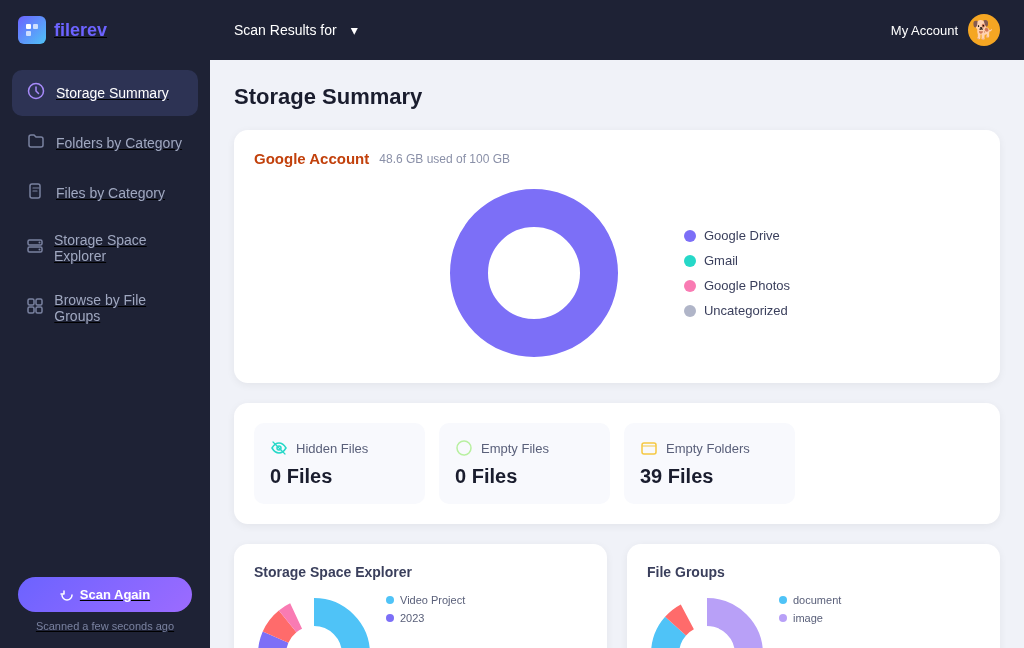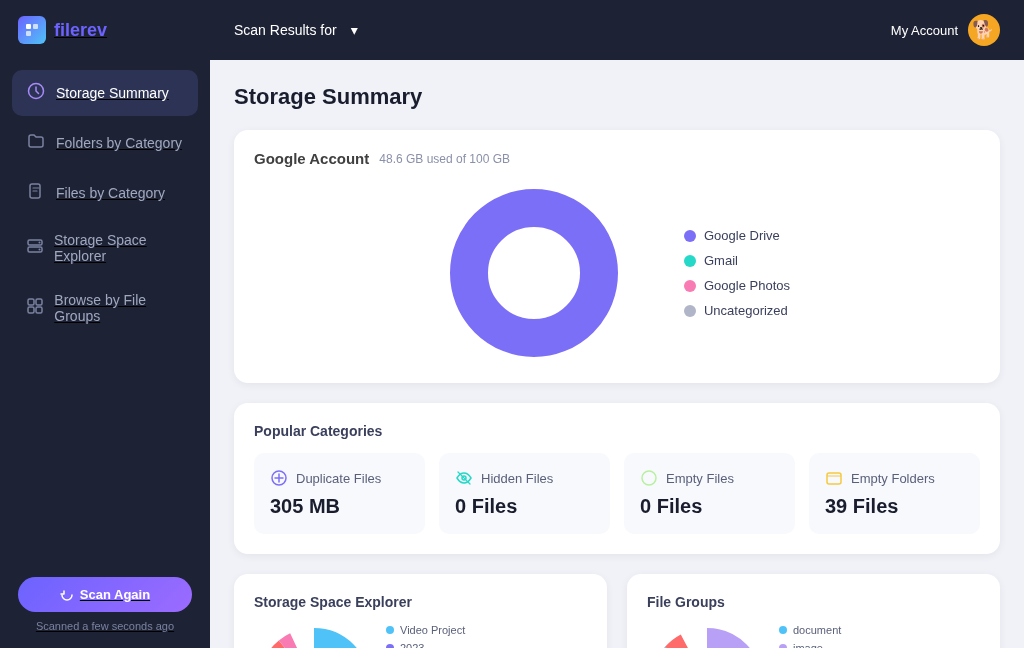--- a/index.html
+++ b/index.html
@@ -178,21 +178,21 @@
 
     .google-account-header {
       display: flex;
       align-items: center;
       gap: 10px;
       margin-bottom: 16px;
     }
     .google-account-title {
       font-size: 15px;
       font-weight: 600;
-      color: #404040;
+      color: #c2410c;
     }
     .storage-usage {
       font-size: 12px;
       color: #8a90a8;
     }
 
     .donut-section {
       display: flex;
       align-items: center;
       gap: 60px;
@@ -452,32 +452,21 @@
           </div>
           <div class="legend-item">
             <div class="legend-dot" style="background:#b0b5c8"></div>
             <span>Uncategorized</span>
           </div>
         </div>
       </div>
     </div>
 
     <div class="categories-card">
-      <div class="section-title">Popular Categories</div>
       <div class="categories-grid">
-        <div class="category-item">
-          <div class="category-item-header">
-            <svg width="18" height="18" viewBox="0 0 18 18" fill="none">
-              <circle cx="9" cy="9" r="7" stroke="#7c6ff7" stroke-width="1.5" fill="none"></circle>
-              <path d="M9 5v8M5 9h8" stroke="#7c6ff7" stroke-width="1.5" stroke-linecap="round"></path>
-            </svg>
-            <span class="category-name">Duplicate Files</span>
-          </div>
-          <div class="category-value">305 MB</div>
-        </div>
         <div class="category-item">
           <div class="category-item-header">
             <svg width="18" height="18" viewBox="0 0 18 18" fill="none">
               <path d="M2 9s3-5 7-5 7 5 7 5-3 5-7 5-7-5-7-5z" stroke="#26d8c8" stroke-width="1.5" fill="none"></path>
               <circle cx="9" cy="9" r="2" stroke="#26d8c8" stroke-width="1.5" fill="none"></circle>
               <path d="M3 3l12 12" stroke="#26d8c8" stroke-width="1.2" stroke-linecap="round"></path>
             </svg>
             <span class="category-name">Hidden Files</span>
           </div>
           <div class="category-value">0 Files</div>

